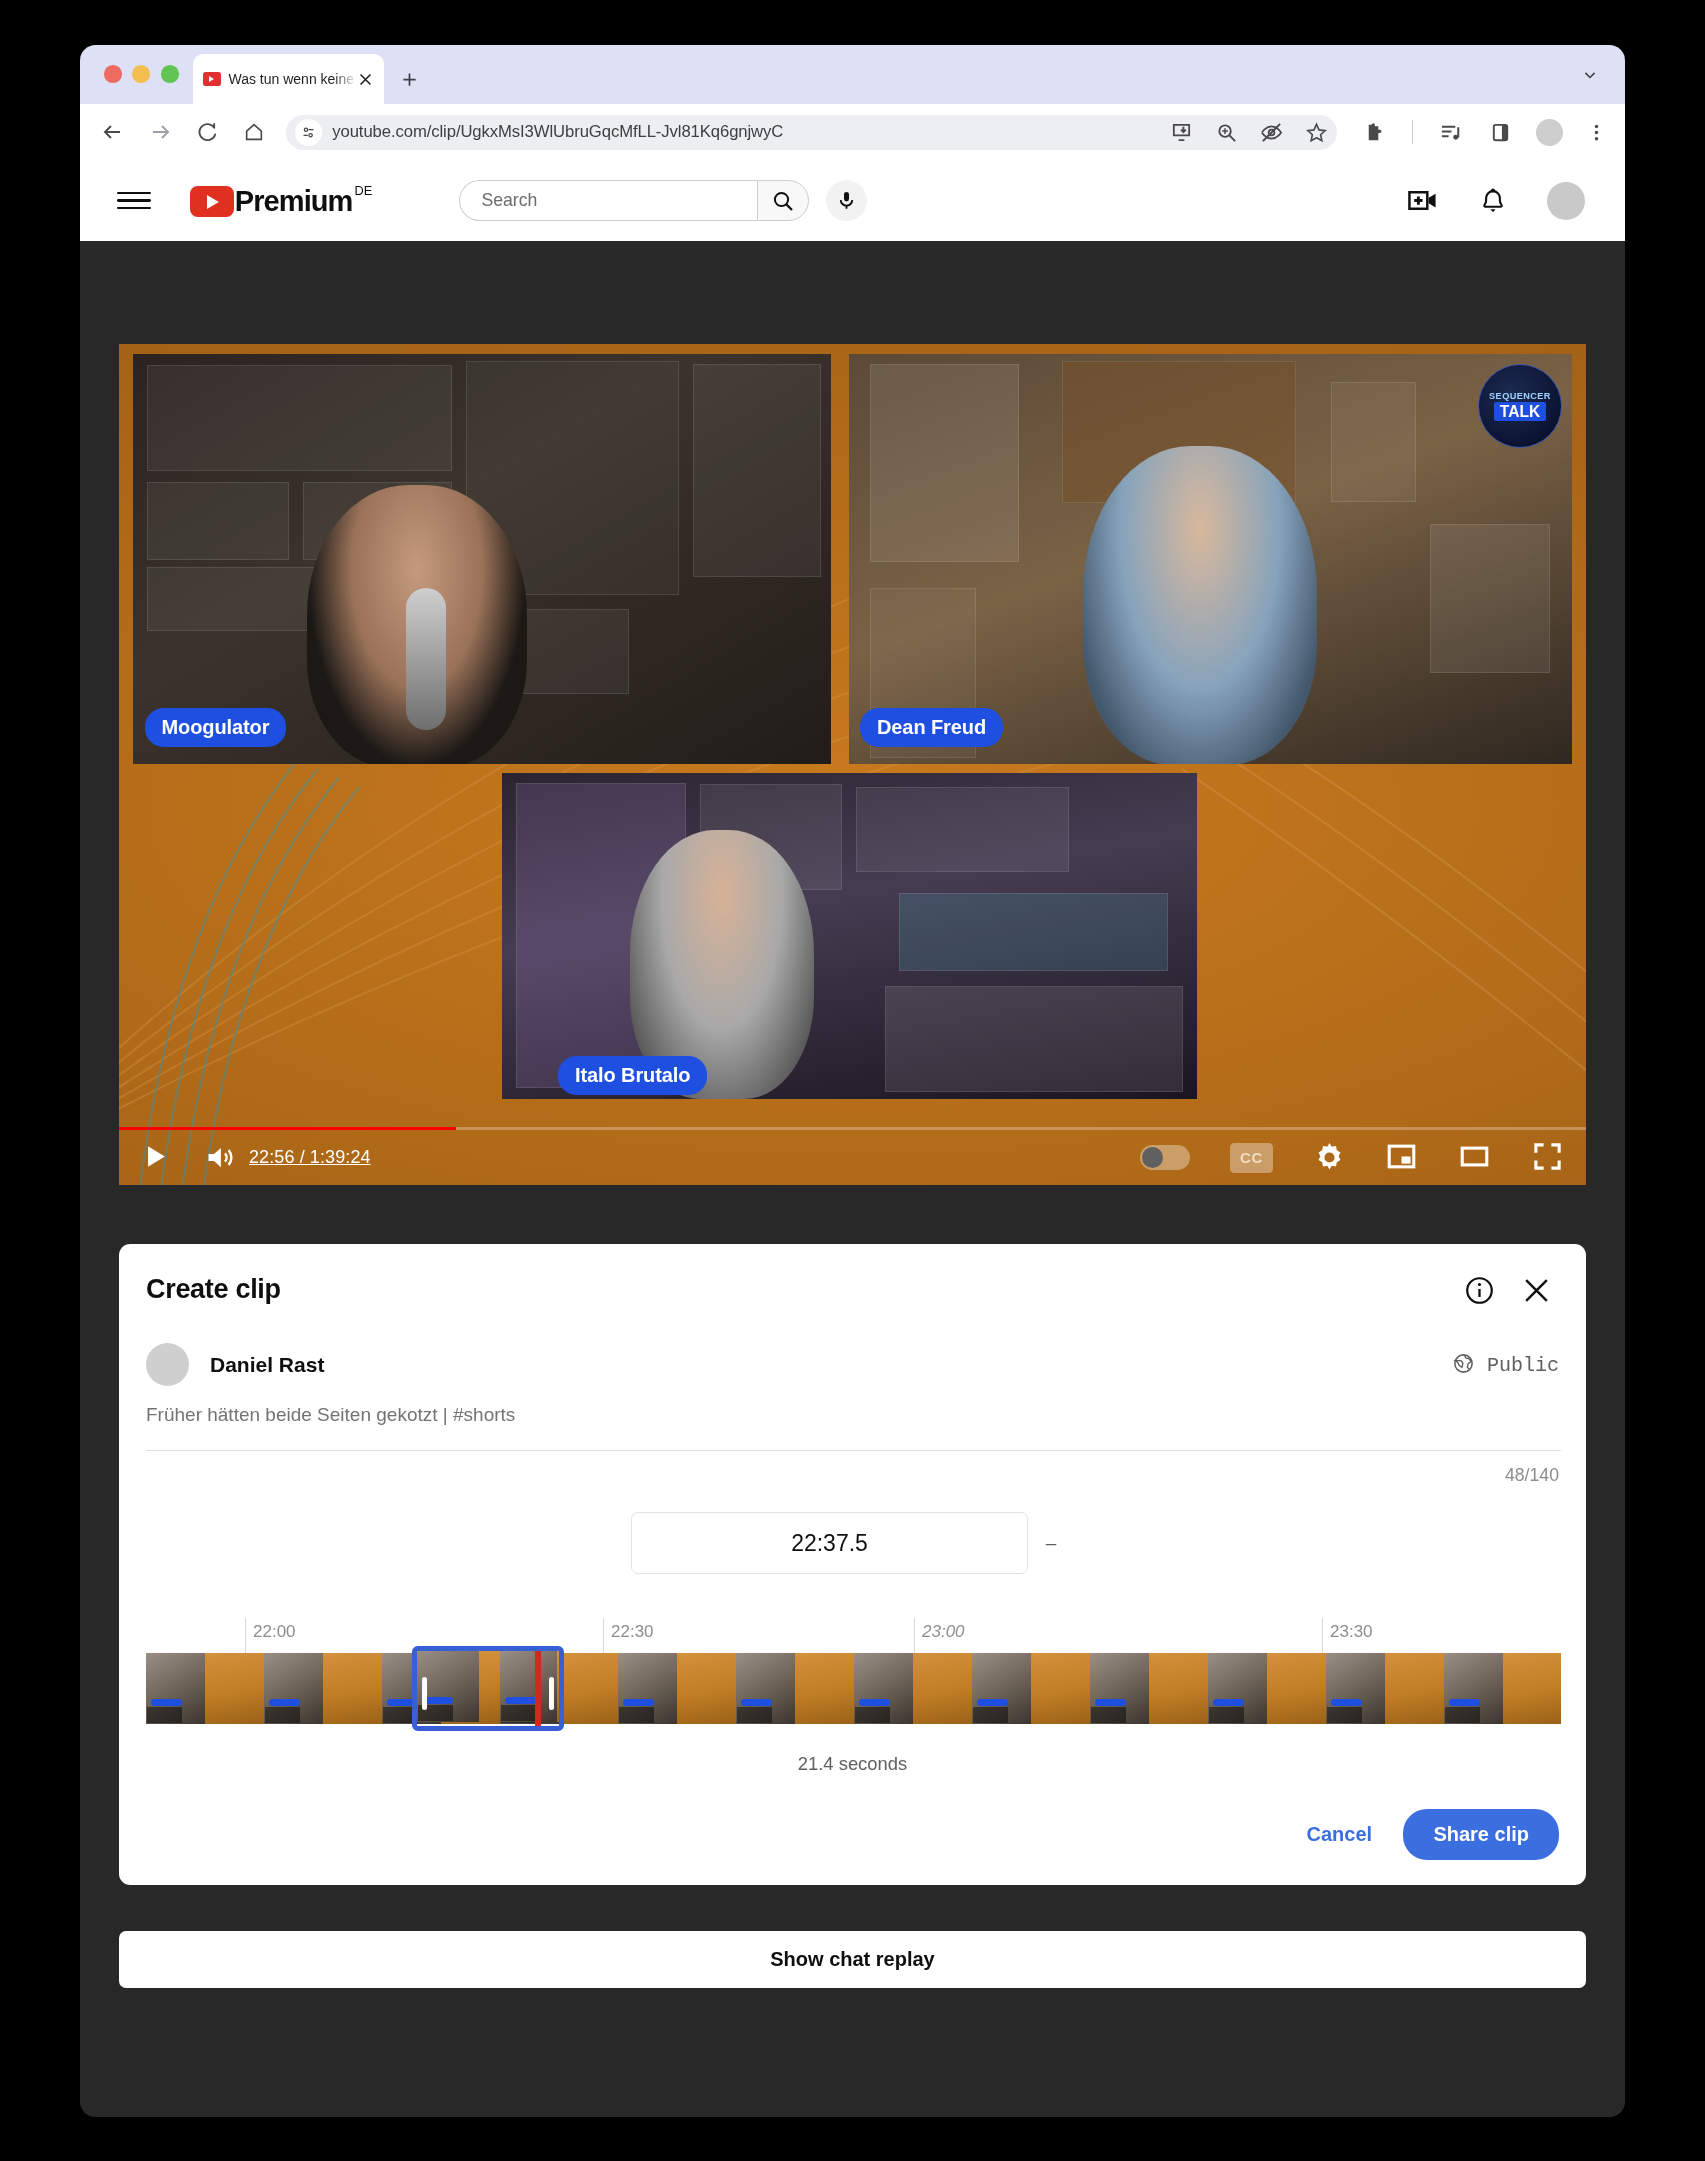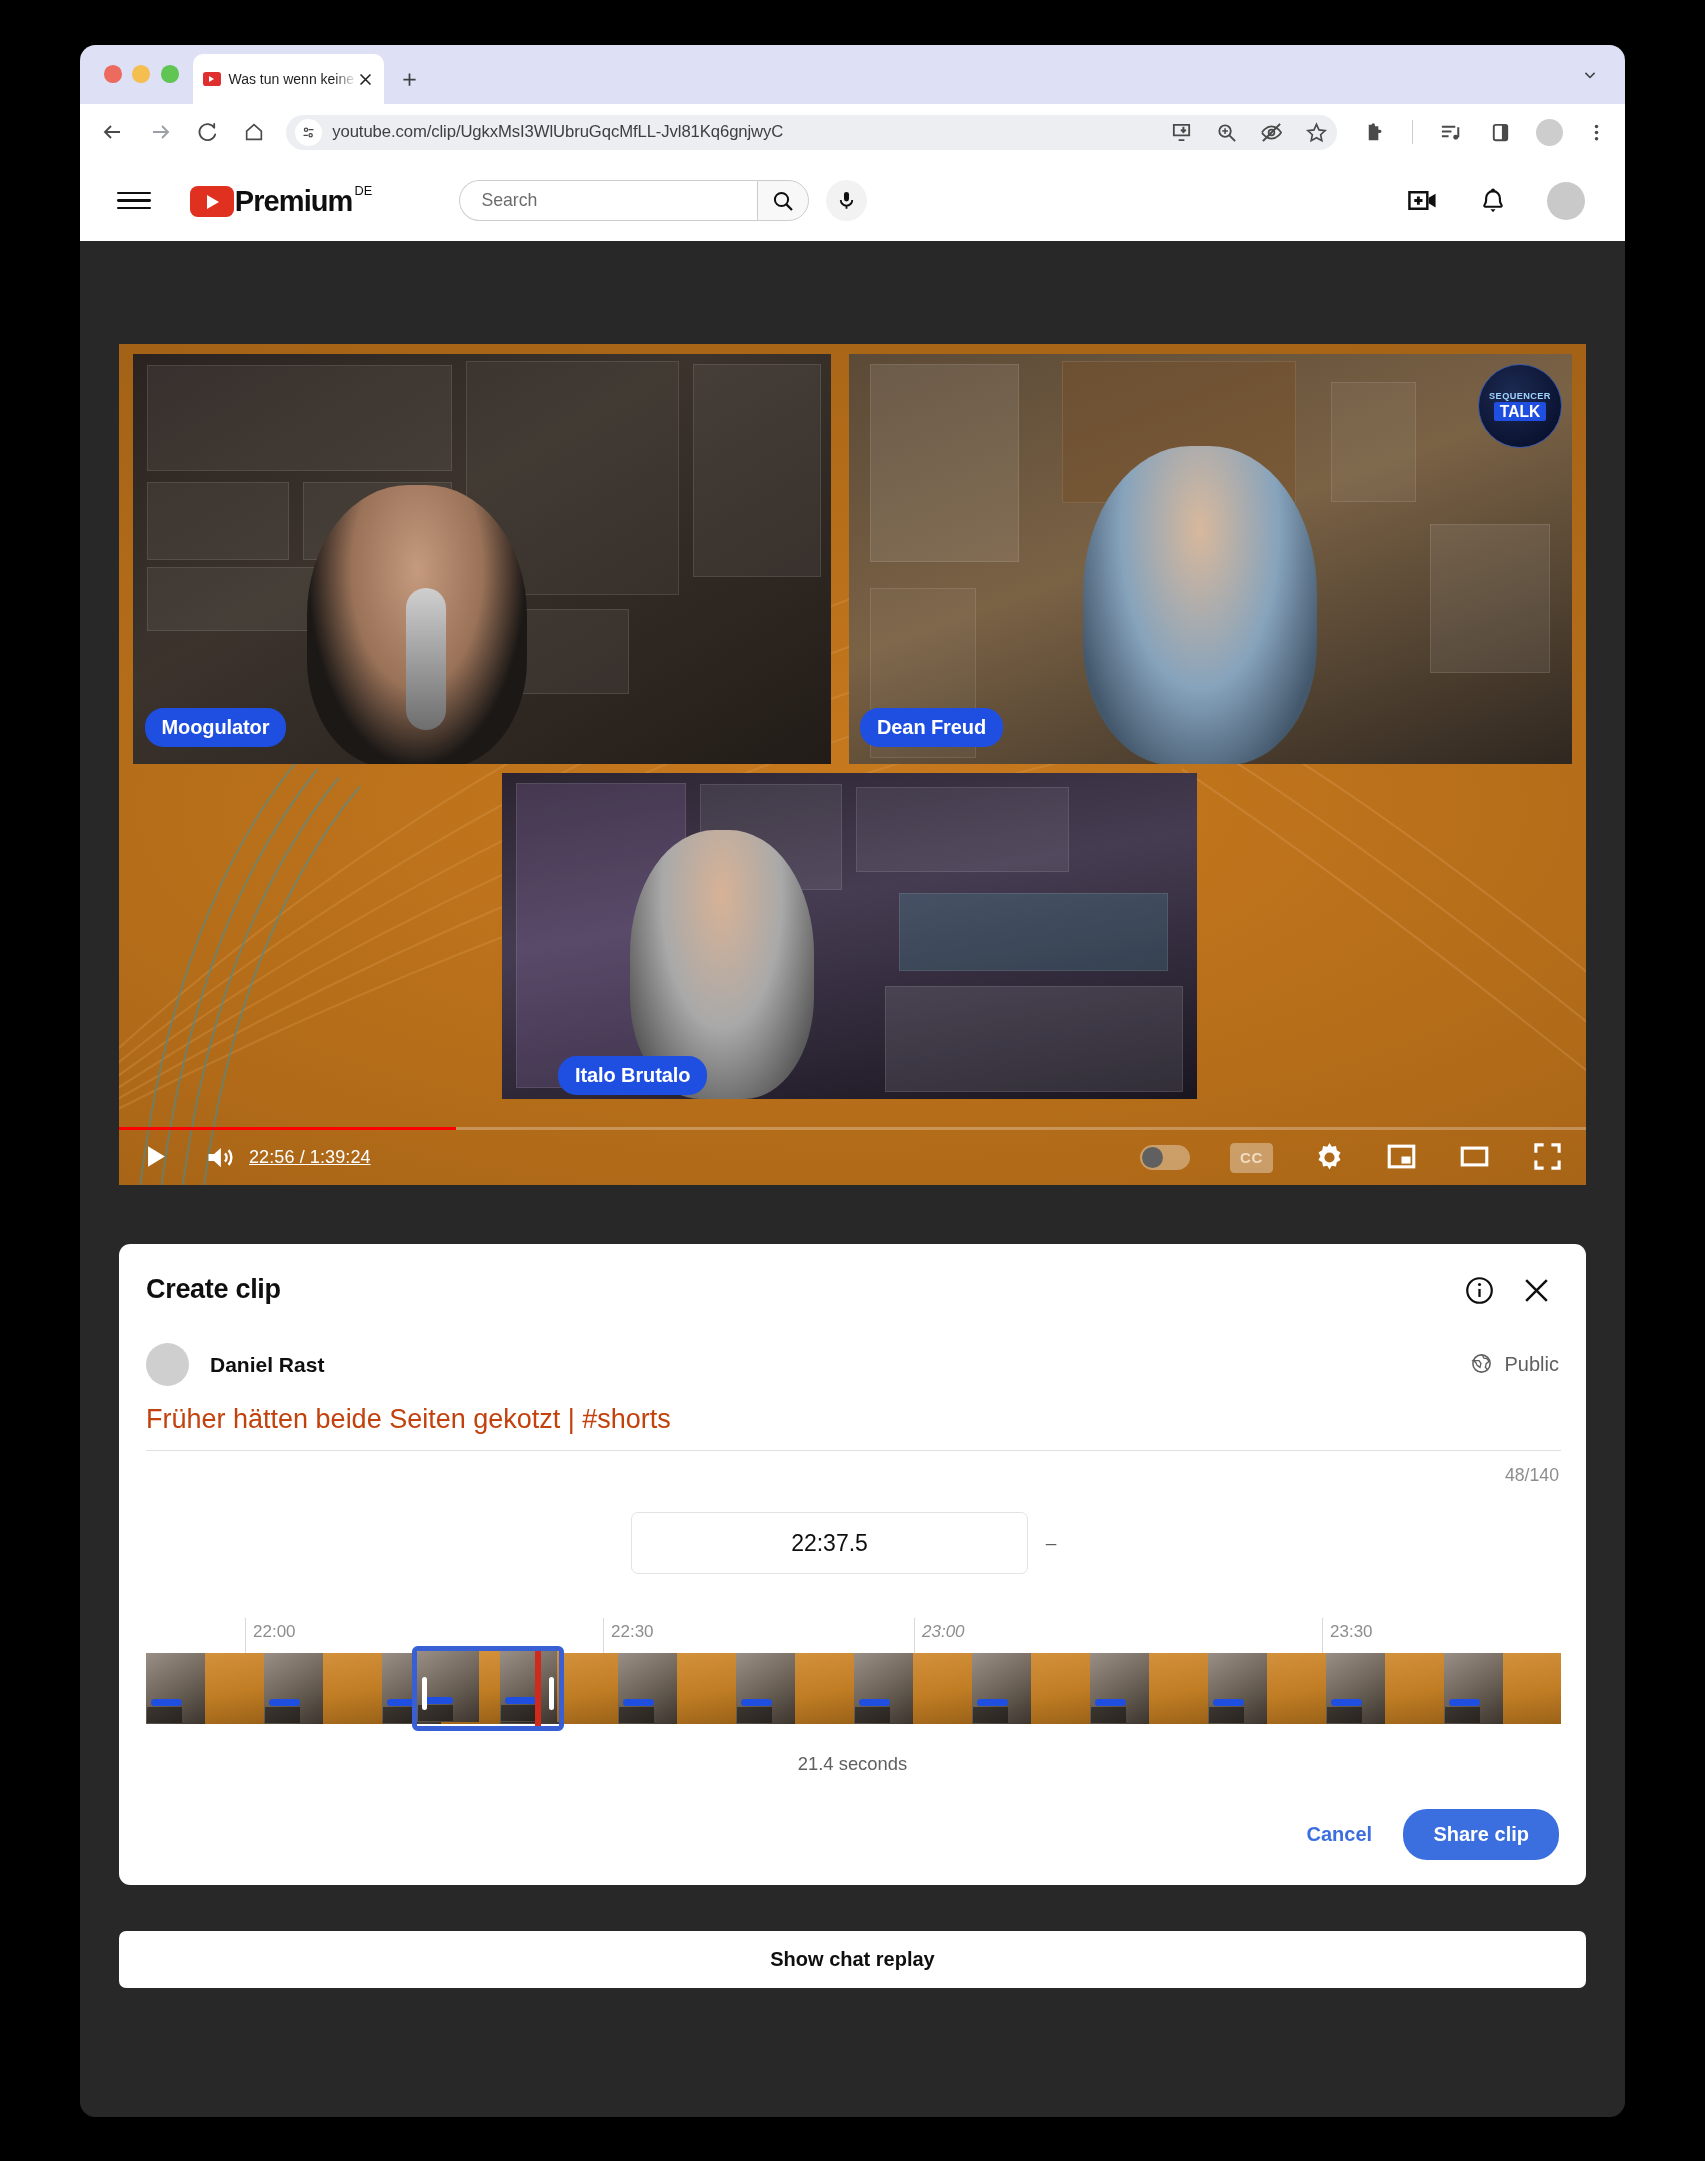--- a/index.html
+++ b/index.html
@@ -351,27 +351,27 @@
   #clip-avatar {
     width: 43px; height: 43px; border-radius: 50%;
     background: #cfcfcf;
   }
   #clip-username {
     font-size: 21px; font-weight: 700; color: #0f0f0f;
     margin-left: 21px;
   }
   #clip-privacy {
     position: absolute; right: 27px; top: 108px;
-    display: flex; align-items: center; color: #5f5f5f;
+    display: flex; align-items: center; color: #5f5f5f; font-family: Liberation Mono, monospace;
   }
   #clip-privacy-label { font-size: 20px; margin-left: 12px; }
 
   #clip-text {
     position: absolute; left: 27px; top: 160px;
-    font-size: 27px; color: #c2410c;
+    font-size: 19px; color: #737373;
   }
   #clip-underline {
     position: absolute; left: 27px; top: 206px;
     width: 1415px; height: 0.7px; background: #e0e0e0;
   }
   #clip-counter {
     position: absolute; right: 27px; top: 221px;
     font-size: 17.7px; color: #8d8d8d; text-align: center;
   }
 

